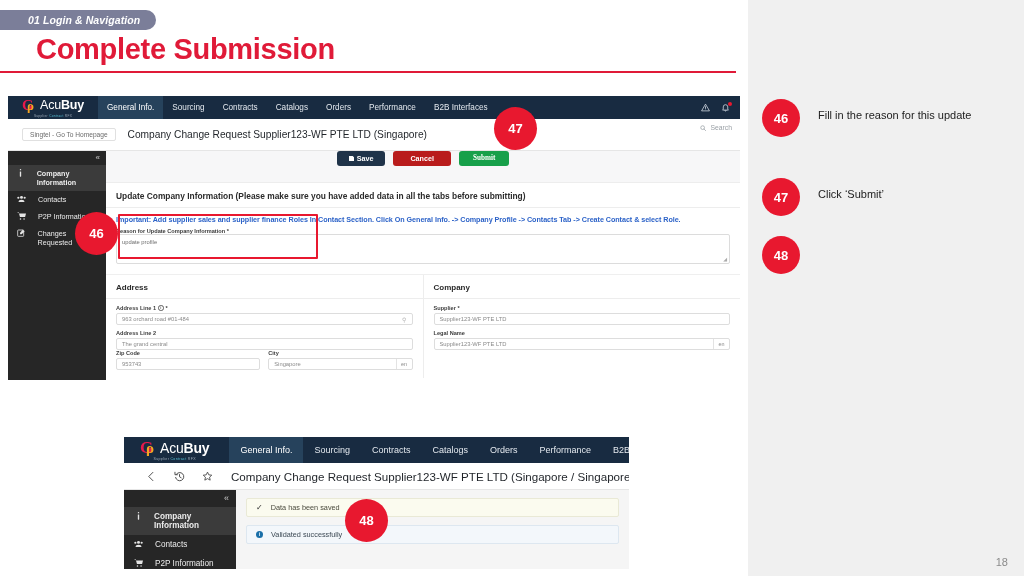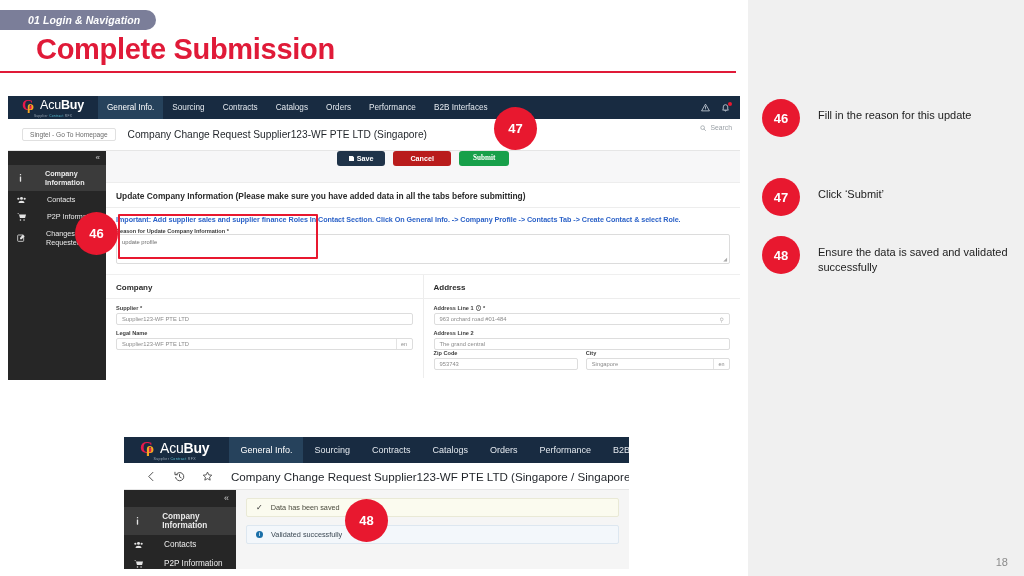--- a/index.html
+++ b/index.html
@@ -108,21 +108,21 @@
     font-size: 6.8px; color:#9aa0a6;
   }
 
   .body-row { display: flex; align-items: stretch; }
   .sidebar { background: #262626; width: 98px; flex: none; position: relative; }
   .collapse {
     text-align: right; color:#c9c9c9; font-size: 8px;
     padding: 2px 7px 3px 0; letter-spacing:-1px;
   }
   .side-item {
-    display:flex; align-items:center; gap: 21px;
+    display:flex; align-items:flex-start; gap: 12px;
     padding: 4px 6px 4px 9px; color:#ececec; font-size: 7.2px;
   }
   .side-item.active { background:#3b3b3b; font-weight: 700; }
   .side-ico { width: 9px; display:flex; align-items:center; justify-content:center; color:#e4e4e4; }
   .side-ico svg { display:block; }
 
   .content { flex: 1; background:#fff; position: relative; }
 
   
   .actionbar {
@@ -231,21 +231,20 @@
     <div class="ann-row" style="left:14px; top:99px;">
       <div class="bullet">46</div>
       <div class="ann-text">Fill in the reason for this update</div>
     </div>
     <div class="ann-row" style="left:14px; top:178px;">
       <div class="bullet">47</div>
       <div class="ann-text"><span>Click </span><b>‘Submit’</b></div>
     </div>
     <div class="ann-row" style="left:14px; top:236px;">
       <div class="bullet">48</div>
-      <div class="ann-text">Ensure the data is saved and validated successfully</div>
     </div>
   </div>
 
   <div class="shot" style="left:8px; top:96px; width:732px; height:284px;">
 
     <div class="navbar">
       <div class="logo-wrap">
         <div class="logo-line">
           <span class="logo-mark">
             <span class="g">G</span>
@@ -357,34 +356,20 @@
 
         <div class="reason-wrap">
           <div class="field-label">Reason for Update Company Information *</div>
           <div class="reason-box">
             <span>update profile</span>
             <span class="resize-grip">◢</span>
           </div>
         </div>
 
         <div class="cols">
-          <div class="col">
-            <div class="col-head">Company</div>
-            <div class="col-body">
-              <div class="f-label">Supplier *</div>
-              <div class="f-input">
-                <span>Supplier123-WF PTE LTD</span>
-              </div>
-              <div class="f-label">Legal Name</div>
-              <div class="f-input">
-                <span>Supplier123-WF PTE LTD</span>
-                <span class="suffix">en</span>
-              </div>
-            </div>
-          </div>
           <div class="col">
             <div class="col-head">Address</div>
             <div class="col-body">
               <div class="f-label">
                 <span>Address Line 1</span>
                 <span class="info-ico">i</span>
                 <span>*</span>
               </div>
               <div class="f-input">
                 <span>963 orchard road #01-484</span>
@@ -404,20 +389,34 @@
                 <div>
                   <div class="f-label">City</div>
                   <div class="f-input">
                     <span>Singapore</span>
                     <span class="suffix">en</span>
                   </div>
                 </div>
               </div>
             </div>
           </div>
+          <div class="col">
+            <div class="col-head">Company</div>
+            <div class="col-body">
+              <div class="f-label">Supplier *</div>
+              <div class="f-input">
+                <span>Supplier123-WF PTE LTD</span>
+              </div>
+              <div class="f-label">Legal Name</div>
+              <div class="f-input">
+                <span>Supplier123-WF PTE LTD</span>
+                <span class="suffix">en</span>
+              </div>
+            </div>
+          </div>
         </div>
       </div>
     </div>
 
     <div class="hl-red" style="left:110px; top:118px; width:200px; height:45px;"></div>
   </div>
 
   <div class="float-bullet" style="left:75px; top:212px;">46</div>
   <div class="float-bullet" style="left:494px; top:107px;">47</div>
 

